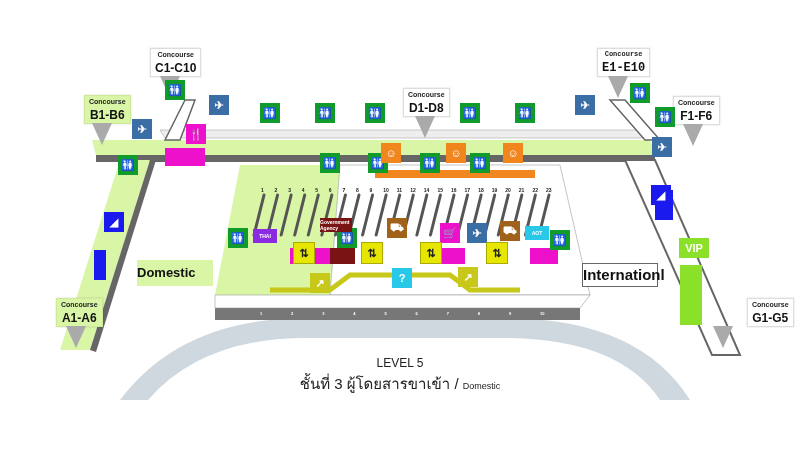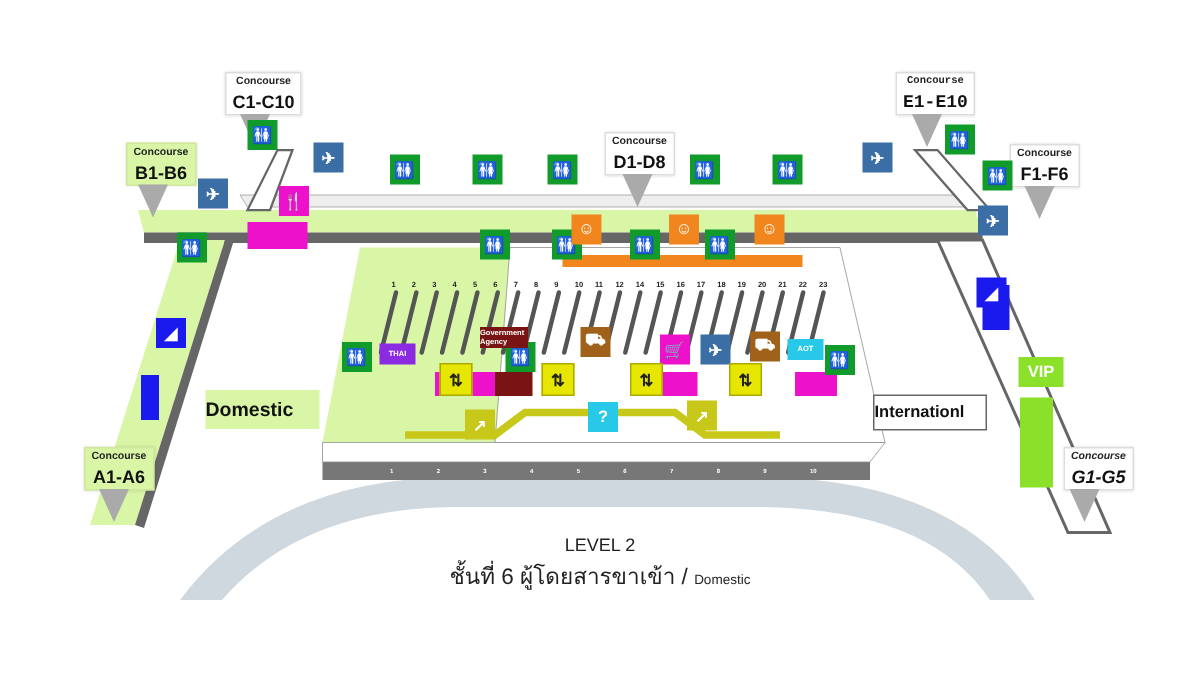--- a/index.html
+++ b/index.html
@@ -5,21 +5,21 @@
   html,body{margin:0;padding:0;background:#fff;}
   body{width:800px;height:450px;position:relative;overflow:hidden;font-family:"Liberation Sans",sans-serif;}
   #map{position:absolute;left:0;top:0;width:800px;height:450px;}
   .lbl{position:absolute;background:#fff;border:1px solid #ddd;text-align:center;line-height:1;padding:2px 4px;box-shadow:0 0 2px rgba(0,0,0,.15);}
   .lbl .s{font-size:7px;font-weight:bold;color:#222;display:block;}
   .lbl .b{font-size:12px;font-weight:bold;color:#111;display:block;margin-top:4px;}
   .lbl.green{background:#d9f5a6;border-color:#cfe89a;}
   .pin{position:absolute;width:0;height:0;border-left:10px solid transparent;border-right:10px solid transparent;border-top:22px solid #aaa;}
   .zone{position:absolute;font-weight:bold;color:#111;text-align:left;}
   .domestic{left:137px;top:260px;width:76px;height:26px;line-height:26px;background:#d9f5a6;font-size:13px;}
-  .intl{left:582px;top:263px;width:74px;height:22px;line-height:22px;background:#fff;border:1px solid #666;font-size:11px;}
+  .intl{left:582px;top:263px;width:74px;height:22px;line-height:22px;background:#fff;border:1px solid #666;font-size:15px;}
   .vip{position:absolute;left:679px;top:238px;width:30px;height:20px;line-height:20px;background:#8be02a;color:#fff;font-weight:bold;font-size:11px;text-align:center;}
   .title1{position:absolute;left:0;width:800px;top:356px;text-align:center;font-size:12px;color:#222;}
   .title2{position:absolute;left:0;width:800px;top:372px;text-align:center;font-size:15px;color:#222;}
   .title2 .en{font-size:9px;}
   .ico{position:absolute;width:20px;height:20px;display:flex;align-items:center;justify-content:center;font-size:11px;color:#fff;font-weight:bold;}
   .ico.wc{background:#119b2a;}
   .ico.air{background:#3b6ea5;}
   .ico.food{background:#ee11cc;}
   .ico.cust{background:#f2861e;}
   .ico.brand{background:#1a1aee;}
@@ -127,21 +127,21 @@
     <span class="b">F1-F6</span>
   </div>
 <div class="pin" style="left:683px;top:124px;"></div>
 
 <div class="lbl green" style="left:56px;top:298px;">
     <span class="s">Concourse</span>
     <span class="b">A1-A6</span>
   </div>
 <div class="pin" style="left:66px;top:326px;"></div>
 
-<div class="lbl" style="left:709px;top:298px;font-style:italic;">
+<div class="lbl" style="left:747px;top:298px;">
     <span class="s">Concourse</span>
     <span class="b">G1-G5</span>
   </div>
 <div class="pin" style="left:713px;top:326px;"></div>
 
 <div class="zone domestic">Domestic</div>
 <div class="zone intl">Internationl</div>
 <div class="vip">VIP</div>
 
 <div class="ico wc" style="left:165px;top:80px;">🚻</div>
@@ -224,18 +224,18 @@
     <div class="doornum" style="left: 322.222px; top: 311px;">3</div>
     <div class="doornum" style="left: 353.333px; top: 311px;">4</div>
     <div class="doornum" style="left: 384.444px; top: 311px;">5</div>
     <div class="doornum" style="left: 415.556px; top: 311px;">6</div>
     <div class="doornum" style="left: 446.667px; top: 311px;">7</div>
     <div class="doornum" style="left: 477.778px; top: 311px;">8</div>
     <div class="doornum" style="left: 508.889px; top: 311px;">9</div>
     <div class="doornum" style="left: 540px; top: 311px;">10</div>
   </div>
 
-<div class="title1">LEVEL 2</div>
+<div class="title1">LEVEL 5</div>
 <div class="title2">
-  <span>ชั้นที่ 6 ผู้โดยสารขาเข้า</span>
+  <span>ชั้นที่ 3 ผู้โดยสารขาเข้า</span>
   <span>/</span>
   <span class="en">Domestic</span>
 </div>
 
 </body></html>

